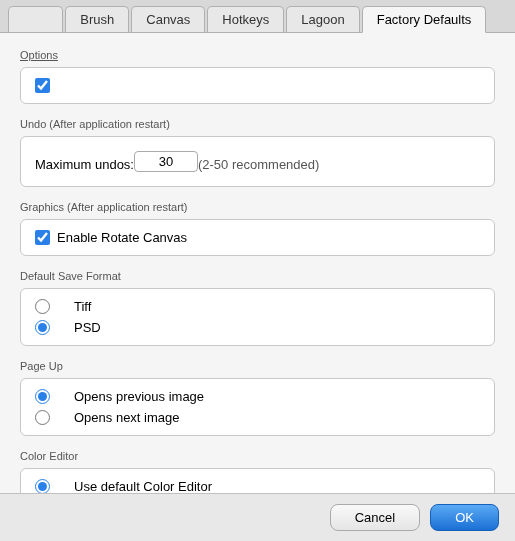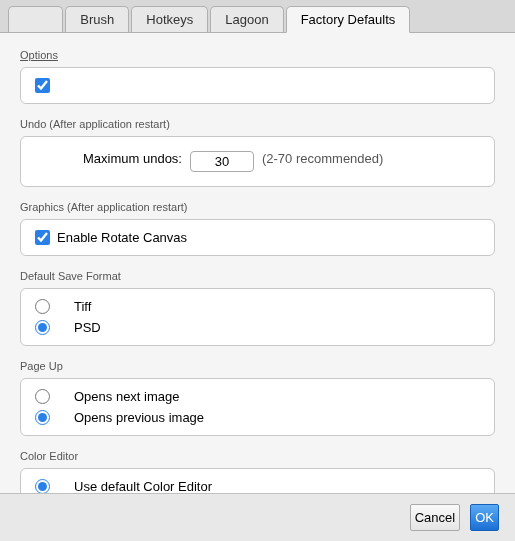--- a/index.html
+++ b/index.html
@@ -82,24 +82,23 @@
     }
 
     .checkbox-label {
       font-size: 13px;
       color: #000;
     }
 
     
     .undo-row {
       display: flex;
-      align-items: flex-start;
-      gap: 8px;
+      align-items: flex-end;
+      gap: 0;
       padding: 8px 14px;
-      margin-left: 48px;
     }
     .undo-label {
       font-size: 13px;
       color: #000;
     }
     .undo-input {
       width: 64px;
       padding: 2px 4px;
       border: 1px solid #aaa;
       border-radius: 4px;
@@ -138,60 +137,61 @@
       background: #e8e8e8;
       border-top: 1px solid #c0c0c0;
       padding: 10px 16px;
       display: flex;
       justify-content: flex-end;
       gap: 10px;
       align-items: center;
     }
 
     .btn {
-      padding: 5px 4px;
-      border-radius: 2px;
+      padding: 5px 24px;
+      border-radius: 8px;
       font-size: 13px;
       cursor: pointer;
       border: 1px solid #aaa;
       background: linear-gradient(to bottom, #f9f9f9, #e5e5e5);
       color: #000;
     }
     .btn-primary {
       background: linear-gradient(to bottom, #5baaf5, #1a6fd4);
       color: white;
       border: 1px solid #1560b8;
     }
   </style>
 </head>
 <body>
 
 <div class="tab-bar">
   <div class="tab" style="min-width:50px;">&nbsp;&nbsp;&nbsp;&nbsp;&nbsp;&nbsp;&nbsp;</div>
   <div class="tab">Brush</div>
+  <div class="tab">Canvas</div>
   <div class="tab">Hotkeys</div>
   <div class="tab">Lagoon</div>
   <div class="tab active">Factory Defaults</div>
 </div>
 
 <div class="content">
 
   <div class="section-label">Options</div>
   <div class="section-box">
     <div class="checkbox-row">
       <input type="checkbox" class="checkbox-input" checked="" style="">
     </div>
   </div>
 
   <div class="section-label">Undo (After application restart)</div>
   <div class="section-box">
     <div class="undo-row" style="padding: 4px 0;">
       <span class="undo-label">Maximum undos:</span>
       <input type="text" class="undo-input" value="30" style="">
-      <span class="undo-hint">(2-70 recommended)</span>
+      <span class="undo-hint">(2-50 recommended)</span>
     </div>
   </div>
 
   <div class="section-label">Graphics (After application restart)</div>
   <div class="section-box">
     <div class="checkbox-row">
       <input type="checkbox" class="checkbox-input" checked="" style="">
       <span class="checkbox-label">Enable Rotate Canvas</span>
     </div>
   </div>
@@ -204,26 +204,26 @@
     </div>
     <div class="radio-row">
       <input type="radio" class="radio-input" name="save-format" checked="" style="">
       <span class="radio-label">PSD</span>
     </div>
   </div>
 
   <div class="section-label">Page Up</div>
   <div class="section-box">
     <div class="radio-row">
+      <input type="radio" class="radio-input" name="page-up" checked="" style="">
+      <span class="radio-label">Opens previous image</span>
+    </div>
+    <div class="radio-row">
       <input type="radio" class="radio-input" name="page-up" style="">
       <span class="radio-label">Opens next image</span>
-    </div>
-    <div class="radio-row">
-      <input type="radio" class="radio-input" name="page-up" checked="" style="">
-      <span class="radio-label">Opens previous image</span>
     </div>
   </div>
 
   <div class="section-label">Color Editor</div>
   <div class="section-box">
     <div class="radio-row">
       <input type="radio" class="radio-input" name="color-editor" checked="" style="">
       <span class="radio-label">Use default Color Editor</span>
     </div>
 

